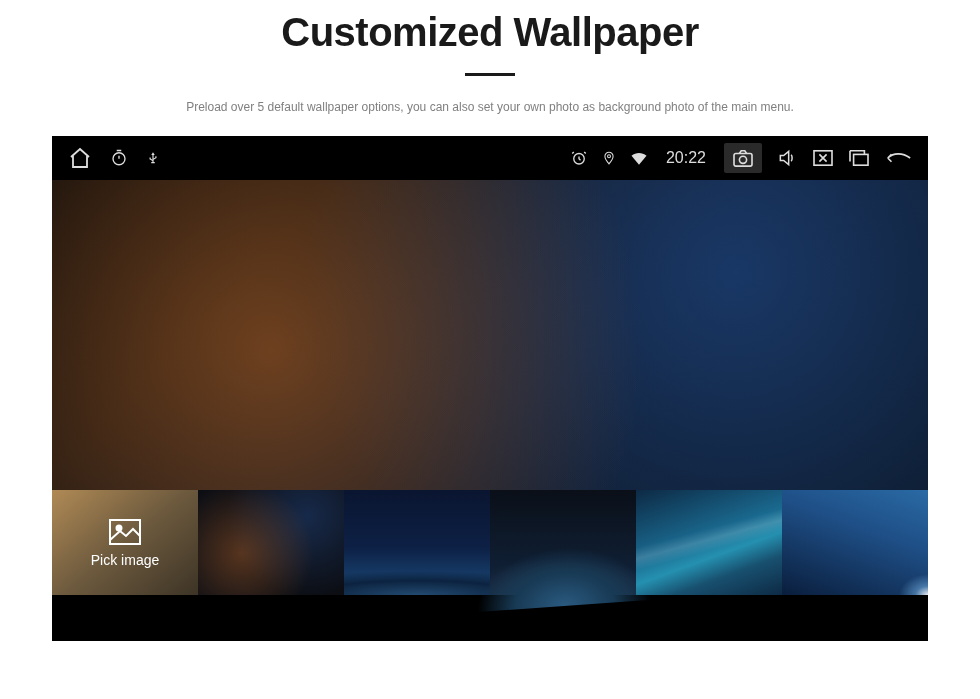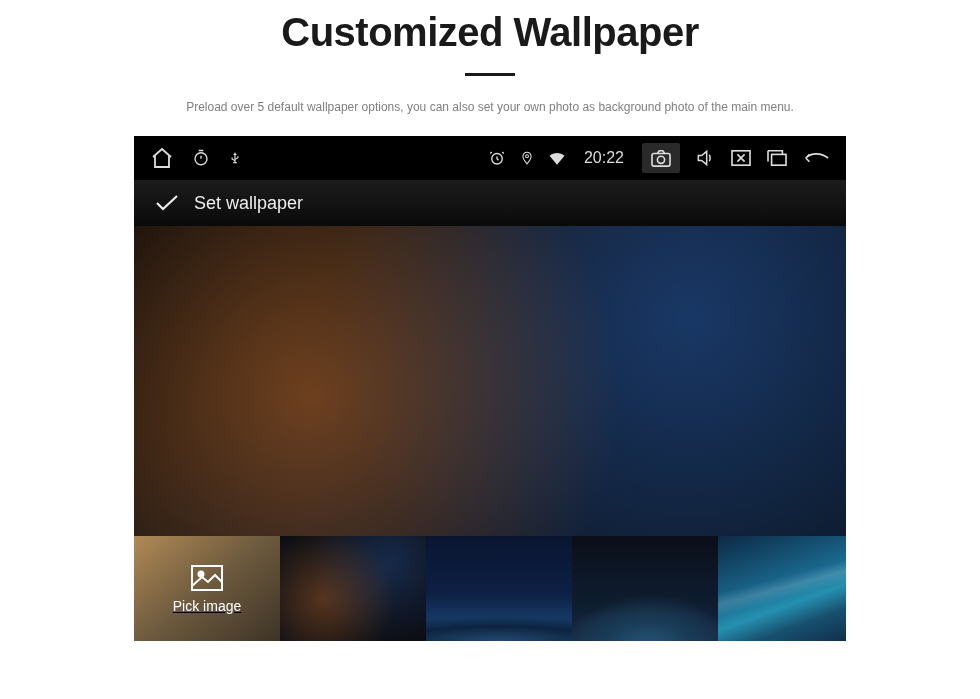--- a/index.html
+++ b/index.html
@@ -26,21 +26,21 @@
   }
   .subtitle {
     text-align: center;
     font-size: 12px;
     color: #808080;
     line-height: 1.5;
     padding: 0 40px;
     margin-bottom: 20px;
   }
   .device {
-    width: 712px;
+    width: 876px;
     height: 505px;
     margin: 0 auto;
     background: #000;
     position: relative;
     overflow: hidden;
   }
   .statusbar {
     height: 44px;
     background: #000;
     display: flex;
@@ -81,21 +81,20 @@
     height: 310px;
     background:
       radial-gradient(circle at 25% 55%, rgba(180,100,40,0.55), rgba(40,20,10,0) 55%),
       radial-gradient(circle at 78% 30%, rgba(30,70,130,0.7), rgba(5,10,25,0) 60%),
       linear-gradient(135deg, #0d0b0a 0%, #1a1410 25%, #0e1624 60%, #0a1420 100%);
   }
   .thumbs {
     height: 105px;
     display: flex;
     background: #000;
-    text-decoration: underline;
   }
   .thumb {
     flex: 0 0 146px;
     height: 105px;
     position: relative;
     cursor: pointer;
   }
   .thumb-pick {
     background: linear-gradient(140deg, #b08a55 0%, #6d5a3e 50%, #3d3426 100%);
     display: flex;
@@ -227,28 +226,20 @@
         </svg>
       </span>
       <span class="status-icon">
         <svg width="28" height="16" viewBox="0 0 30 16" fill="none" stroke="#ddd" stroke-width="1.8">
           <path d="M28 8 C 20 2, 10 2, 4 8 M4 8 l4 -4 M4 8 l4 4"></path>
         </svg>
       </span>
     </div>
   </div>
 
-  <div class="titlebar">
-    <span class="status-icon">
-      <svg width="26" height="20" viewBox="0 0 26 20" fill="none" stroke="#eee" stroke-width="2.2">
-        <path d="M3 10 L9 16 L23 3"></path>
-      </svg>
-    </span>
-    <span>Set wallpaper</span>
-  </div>
 
   <div class="preview"></div>
 
   <div class="thumbs">
     <div class="thumb thumb-pick">
       <svg width="34" height="28" viewBox="0 0 34 28" fill="none" stroke="#fff" stroke-width="2">
         <rect x="2" y="2" width="30" height="24"></rect>
         <circle cx="11" cy="10" r="2.5" fill="#fff"></circle>
         <path d="M2 22 L12 13 L18 18 L25 11 L32 18" fill="none"></path>
       </svg>

